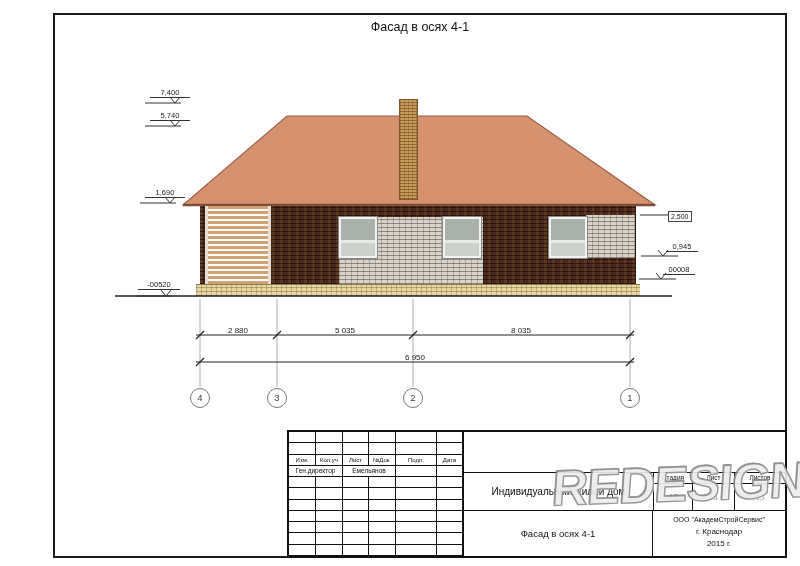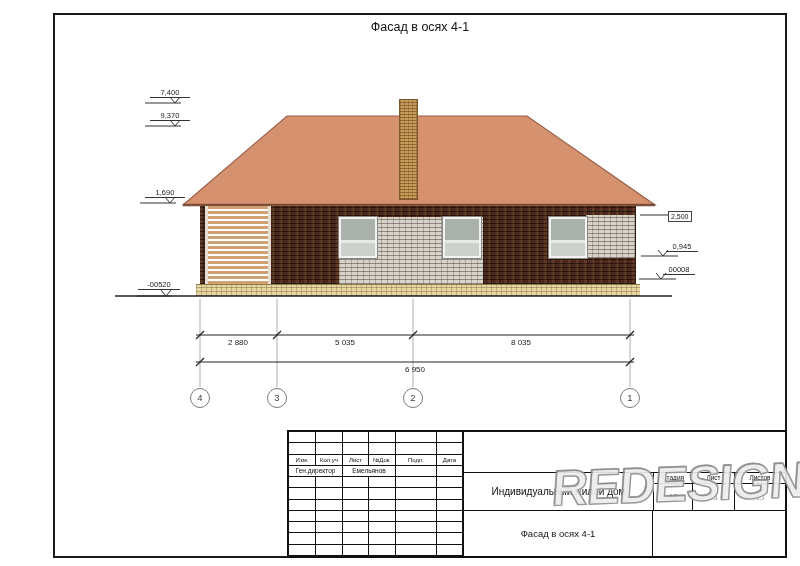--- a/index.html
+++ b/index.html
@@ -32,21 +32,21 @@
       repeating-linear-gradient(90deg, rgba(120,100,50,.35) 0 1px, transparent 1px 5px);
     box-sizing:border-box;}
   .chimney{left:399px;top:99px;width:19px;height:101px;background-color:#c89d5c;border:1px solid #7a5a2a;
     background-image:
       repeating-linear-gradient(0deg, rgba(100,60,20,.55) 0 1px, transparent 1px 3px),
       repeating-linear-gradient(90deg, rgba(100,60,20,.3) 0 1px, transparent 1px 4px);
     box-sizing:border-box;}
   
   .lvl{font-size:7.5px;line-height:9px;text-align:center;border-bottom:1px solid #333;color:#222;}
   .lvl-box{font-size:7px;line-height:9px;text-align:center;border:1px solid #444;color:#222;padding:0 2px;background:#fff;}
-  .dim{font-size:8px;width:60px;text-align:center;color:#222;margin-top:12px;}
+  .dim{font-size:8px;width:60px;text-align:center;color:#222;}
   .axis-num{width:20px;text-align:center;font-size:9.5px;color:#444;}
   
   .tb-outer{left:287px;top:430px;width:500px;height:128px;border:2px solid #111;box-sizing:border-box;background:#fff;}
   .tb-grid{position:absolute;left:0;top:0;width:174px;height:124px;display:grid;
     grid-template-columns:27px 27px 26px 27px 41px 26px;grid-template-rows:repeat(11,1fr);}
   .tb-cell{border-right:1px solid #111;border-bottom:1px solid #111;font-size:6px;line-height:10px;
     text-align:center;overflow:hidden;white-space:nowrap;}
   .tb-cell.span2{grid-column:span 2;font-size:6.5px;}
   .tb-top{left:174px;top:0;width:322px;height:41px;border-left:1px solid #111;border-bottom:1px solid #111;box-sizing:border-box;}
   .tb-object{left:174px;top:41px;width:190px;height:38px;border-left:1px solid #111;border-bottom:1px solid #111;
@@ -105,21 +105,21 @@
     </g>
     <g stroke="#7a7a7a" stroke-width="1" fill="#fff">
       <circle cx="200" cy="398" r="9.5"></circle>
       <circle cx="277" cy="398" r="9.5"></circle>
       <circle cx="413" cy="398" r="9.5"></circle>
       <circle cx="630" cy="398" r="9.5"></circle>
     </g>
   </svg>
 
   <div class="abs lvl" style="left:150px;top:88px;width:40px">7,400</div>
-  <div class="abs lvl" style="left:150px;top:111px;width:40px">9,370</div>
+  <div class="abs lvl" style="left:150px;top:111px;width:40px">5,740</div>
   <div class="abs lvl" style="left:145px;top:188px;width:40px">1,690</div>
   <div class="abs lvl" style="left:138px;top:280px;width:42px">-00520</div>
   <div class="abs lvl-box" style="left:668px;top:211px">2,500</div>
   <div class="abs lvl" style="left:666px;top:242px;width:32px">0,945</div>
   <div class="abs lvl" style="left:663px;top:265px;width:32px">00008</div>
 
   <div class="abs dim" style="left:208px;top:326px">2 880</div>
   <div class="abs dim" style="left:315px;top:326px">5 035</div>
   <div class="abs dim" style="left:491px;top:326px">8 035</div>
   <div class="abs dim" style="left:385px;top:353px">6 950</div>
@@ -198,16 +198,21 @@
       </div>
     <div class="abs tb-top"></div>
     <div class="abs tb-object">Индивидуальный жилой дом</div>
     <div class="abs tb-sh" style="left:364px;width:39px">Стадия</div>
     <div class="abs tb-sh" style="left:403px;width:42px">Лист</div>
     <div class="abs tb-sh" style="left:445px;width:51px">Листов</div>
     <div class="abs tb-sv" style="left:364px;width:39px">АР</div>
     <div class="abs tb-sv" style="left:403px;width:42px">13</div>
     <div class="abs tb-sv" style="left:445px;width:51px">15</div>
     <div class="abs tb-drawing">Фасад в осях 4-1</div>
+    <div class="abs tb-org">
+      <div class="org-name">ООО "АкадемСтройСервис"</div>
+      <div>г. Краснодар</div>
+      <div>2015 г.</div>
+    </div>
   </div>
 
   <div class="abs watermark">REDESIGN</div>
 </div>
 
 </body></html>

